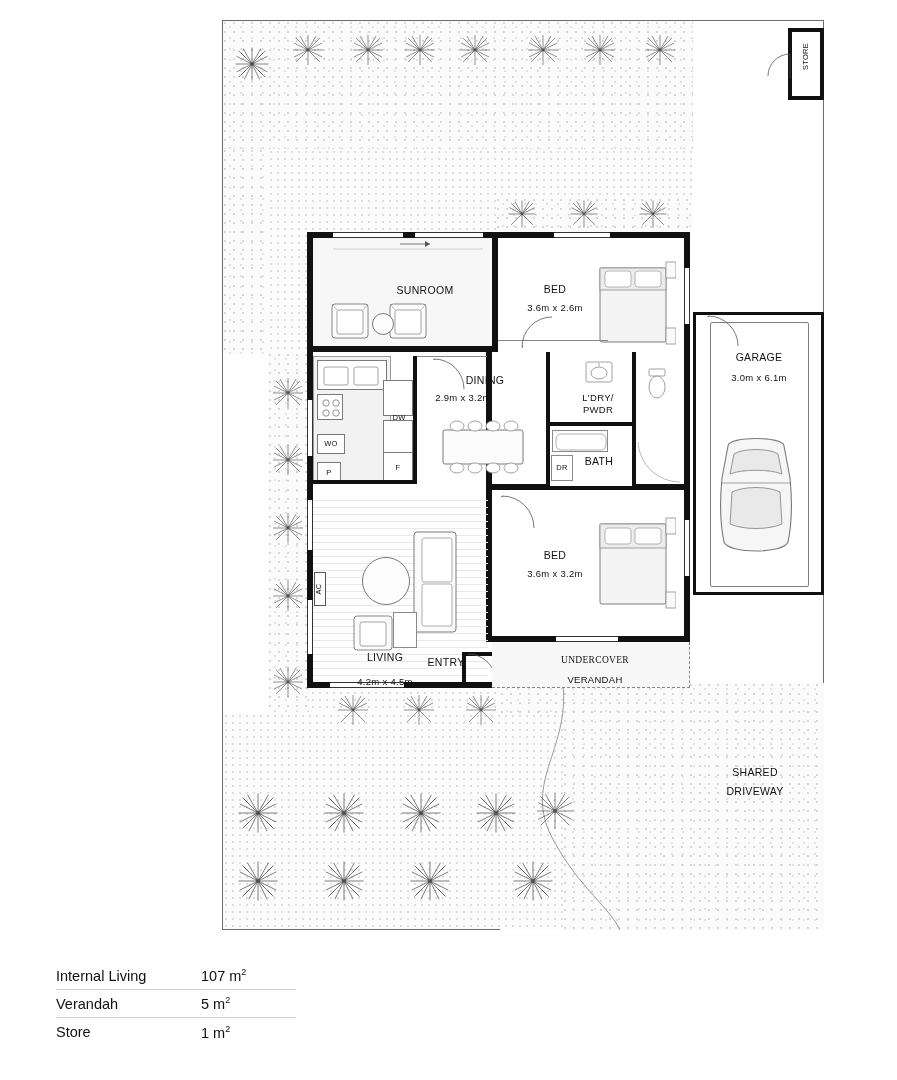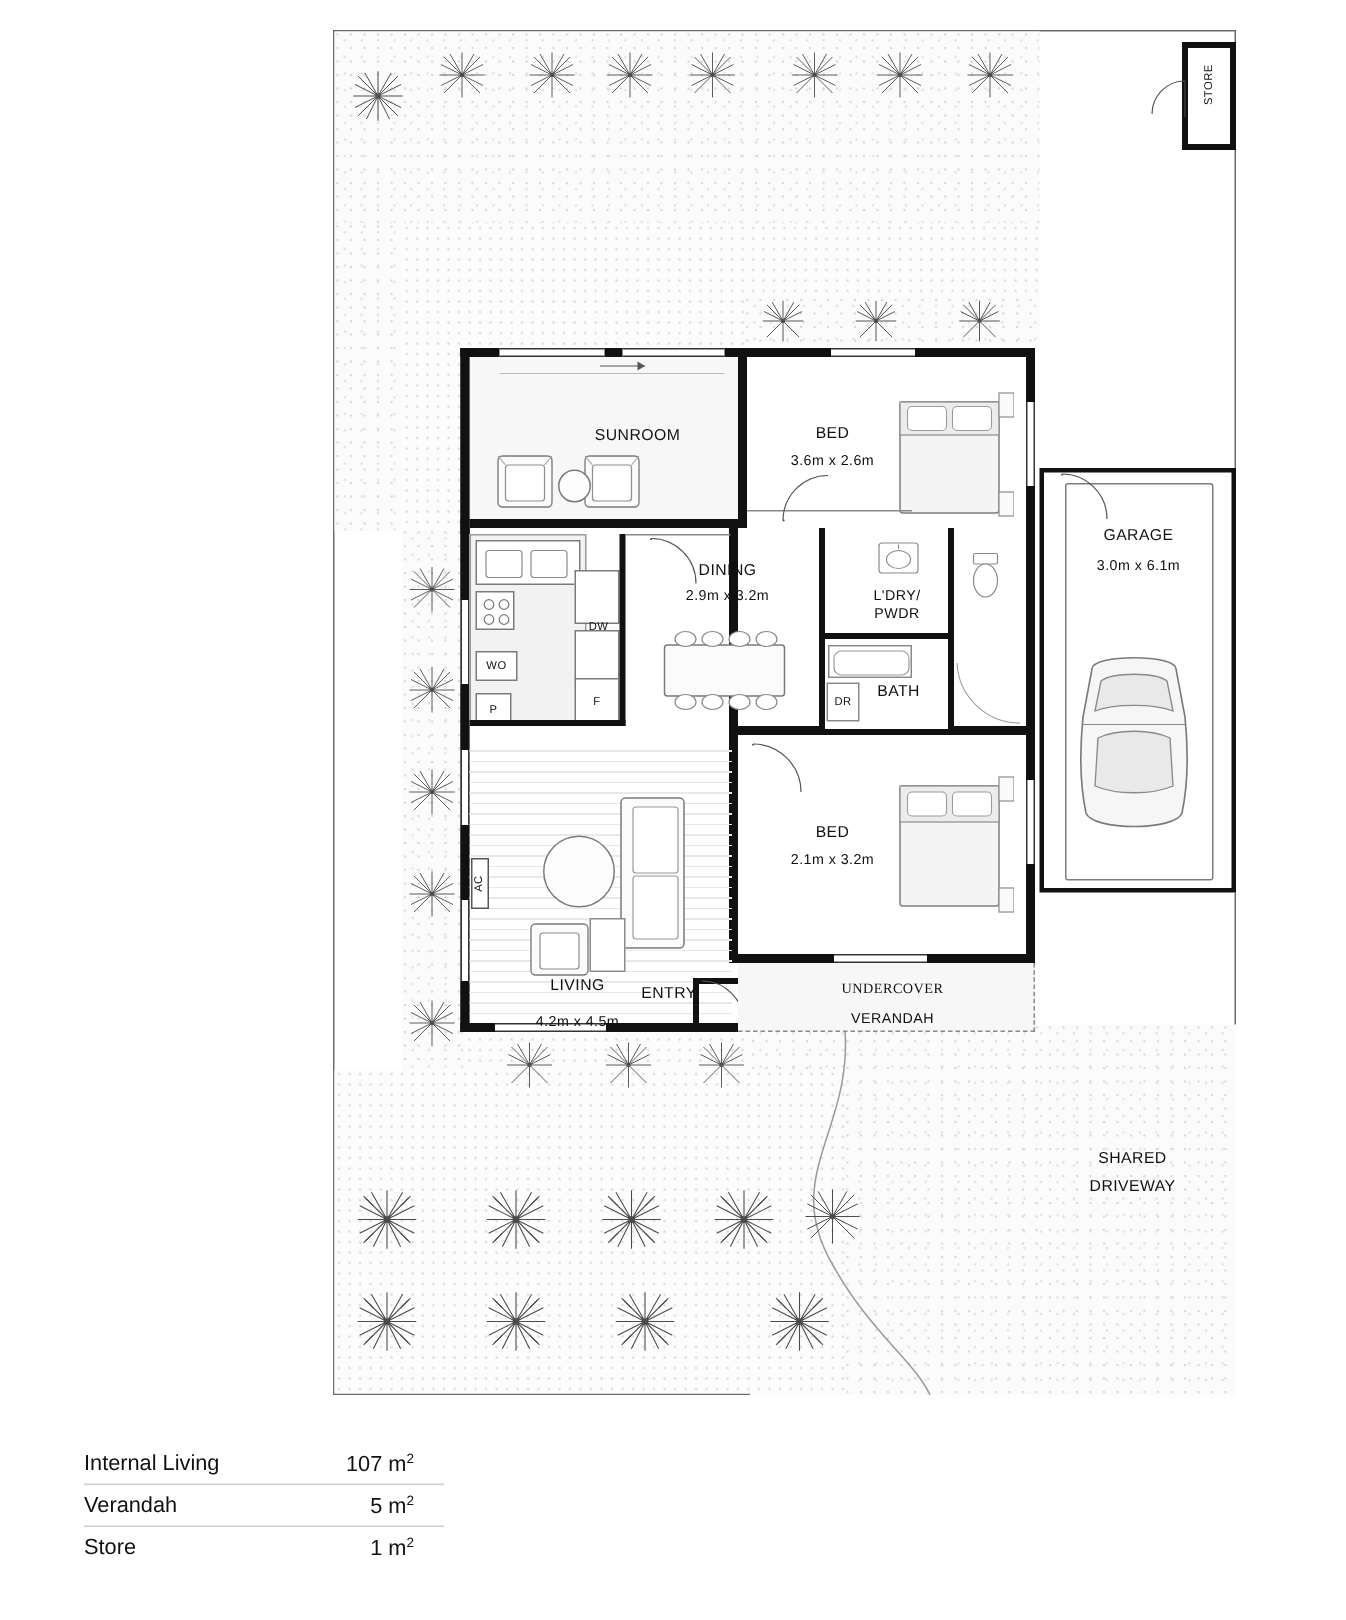--- a/index.html
+++ b/index.html
@@ -89,21 +89,21 @@
     display: flex;
     justify-content: flex-start;
     align-items: center;
     height: 28px;
     border-bottom: 1px solid #cfcfcf;
     font-size: 14.5px;
     color: #111;
   }
   .sched-row:last-child { border-bottom: none; }
   .sched-row .name { width: 145px; }
-  .sched-row .val { width: 75px; text-align: right; }
+  .sched-row .val { width: 75px; }
   .sched-row.total { font-weight: bold; }
   sup { font-size: 9px; vertical-align: super; }
   .furn { position: absolute; border: 1px solid #7a7a7a; background: #fdfdfd; }
   .furn.round { border-radius: 50%; }
   .car { position: absolute; }
 </style>
 </head>
 <body>
 
 <div id="page">
@@ -505,21 +505,21 @@
   <div class="room" style="left:383px; top:380px; width:30px; height:36px; background:#fff; border:1px solid #7a7a7a;"></div>
   <div class="label tiny" style="left:389px; top:413px; width:20px;">DW</div>
   <div class="room" style="left:383px; top:420px; width:30px; height:34px; background:#fff; border:1px solid #7a7a7a;"></div>
   <div class="room" style="left:383px; top:452px; width:30px; height:32px; background:#fff; border:1px solid #7a7a7a; display:flex; align-items:center; justify-content:center;">
     <span class="label tiny" style="position:static;">F</span>
   </div>
   <div class="wall" style="left:413px; top:356px; width:4px; height:128px;"></div>
   <div class="wall" style="left:313px; top:480px; width:104px; height:4px;"></div>
 
   <div class="label" style="left:435px; top:373px; width:100px;">DINING</div>
-  <div class="label dim" style="left:430px; top:392px; width:110px;">2.9m x 3.2m</div>
+  <div class="label dim" style="left:408px; top:392px; width:110px;">2.9m x 3.2m</div>
   <div class="thin" style="left:417px; top:356px; width:70px; height:2px; border:none; border-top:1px solid #888;"></div>
   <div class="doorswing" style="left:432px; top:357px;">
     <svg width="34" height="34" viewBox="0 0 34 34">
         <path d="M2 2 A 30 30 0 0 1 32 32" fill="none" stroke="#555" stroke-width="0.8"></path>
         <line x1="2" y1="2" x2="2" y2="3" stroke="#333" stroke-width="1"></line>
       </svg>
   </div>
 
   <div style="position:absolute; left:435px; top:420px;">
     <svg width="96" height="54" viewBox="0 0 96 54">
@@ -568,21 +568,21 @@
     <span class="label tiny" style="position:static;">DR</span>
   </div>
 
   <div class="room white" style="left:636px; top:426px; width:48px; height:58px; border:none;"></div>
   <svg style="position:absolute; left:636px; top:440px; width:48px; height:44px;">
     <path d="M2 2 A 42 42 0 0 0 44 42" fill="none" stroke="#9a9a9a" stroke-width="0.7"></path>
   </svg>
   <div class="wall" style="left:636px; top:484px; width:4px; height:6px;"></div>
 
   <div class="label" style="left:515px; top:548px; width:80px;">BED</div>
-  <div class="label dim" style="left:512px; top:568px; width:86px;">2.1m x 3.2m</div>
+  <div class="label dim" style="left:512px; top:568px; width:86px;">3.6m x 3.2m</div>
   <div style="position:absolute; left:598px; top:512px;">
     <svg width="78" height="100" viewBox="0 0 78 100">
       <rect x="2" y="12" width="66" height="80" rx="2" fill="#f4f4f4" stroke="#7d7d7d" stroke-width="1"></rect>
       <rect x="2" y="12" width="66" height="24" fill="#ececec" stroke="#8c8c8c" stroke-width="0.8"></rect>
       <rect x="7" y="16" width="26" height="16" rx="3" fill="#fff" stroke="#9a9a9a" stroke-width="0.7"></rect>
       <rect x="37" y="16" width="26" height="16" rx="3" fill="#fff" stroke="#9a9a9a" stroke-width="0.7"></rect>
       <rect x="68" y="6" width="10" height="16" fill="#fafafa" stroke="#8c8c8c" stroke-width="0.8"></rect>
       <rect x="68" y="80" width="10" height="16" fill="#fafafa" stroke="#8c8c8c" stroke-width="0.8"></rect>
     </svg>
   </div>

